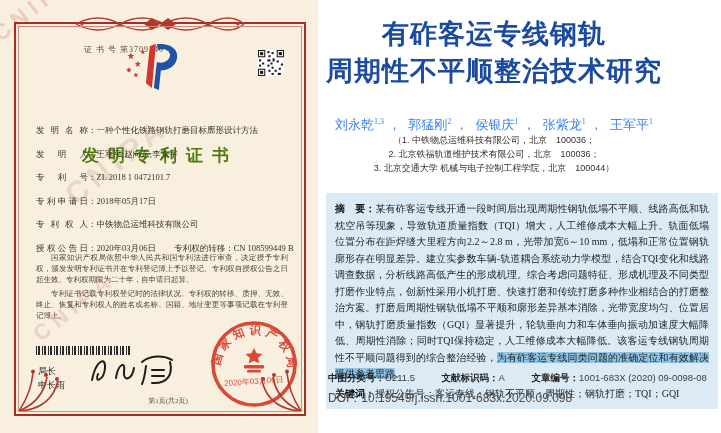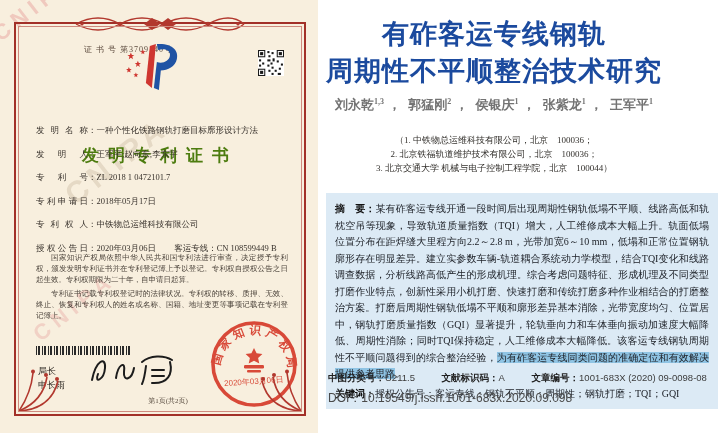--- a/index.html
+++ b/index.html
@@ -39,26 +39,26 @@
   .page-note{position:absolute;left:0;right:0;bottom:8px;text-align:center;font-size:7px;color:#55493d;
              font-family:"Liberation Serif",serif;padding-left:16px;}
   .corner{position:absolute;bottom:3px;}
   .corner.br{right:3px;}
   .corner.bl{left:3px;transform:scaleX(-1);}
 
   
   .paper-panel{position:absolute;left:318px;top:0;width:352px;height:433px;background:#ffffff;}
   .paper-title{position:absolute;left:0;right:0;top:16px;text-align:center;font-size:27px;line-height:37px;
                font-weight:800;color:#1b4a9e;letter-spacing:1px;}
-  .authors{position:absolute;left:0;right:0;top:96px;text-align:center;font-size:13px;color:#737373;
-           font-family:"Liberation Serif",serif;font-weight:bold;}
+  .authors{position:absolute;left:0;right:0;top:116px;text-align:center;font-size:13px;color:#3b82f6;
+           font-family:"Liberation Serif",serif;}
   .authors sup{font-size:8px;}
   .au-sep{margin:0 4px;}
   .affils{position:absolute;left:0;right:0;top:133px;text-align:center;font-size:9px;line-height:14px;
-          color:#33302c;font-family:Liberation Serif, serif;}
+          color:#33302c;font-family:Liberation Sans, sans-serif;}
   .abs-box{position:absolute;left:8px;width:374px;top:193px;background:#dceaf5;padding:8px 9px 7px 9px;
            font-size:10px;line-height:16.5px;text-align:justify;color:#20242b;
            font-family:"Liberation Serif",serif;}
   .abs-label,.kw-label{font-weight:bold;color:#111;margin-top:8px;}
   .abs-hl{background:#8fc4e4;}
   .kw-line{margin-top:3px;}
   .meta-row{position:absolute;left:10px;top:372px;font-size:9.5px;color:#3c3c3c;white-space:nowrap;}
   .m-label{font-weight:bold;color:#222;}
   .m-item{margin-right:24px;}
   .doi-row{position:absolute;left:10px;top:390px;font-size:12px;color:#4a4a4a;}
@@ -148,21 +148,21 @@
         <span class="f-label">专利号</span><span>：</span><span>ZL 2018 1 0472101.7</span>
       </div>
       <div class="f-row">
         <span class="f-label">专利申请日</span><span>：</span><span>2018年05月17日</span>
       </div>
       <div class="f-row">
         <span class="f-label">专利权人</span><span>：</span><span>中铁物总运维科技有限公司</span>
       </div>
       <div class="f-row">
         <span class="f-label">授权公告日</span><span>：</span><span>2020年03月06日</span><span class="f-gap"></span>
-        <span>客运专线</span><span>：</span><span>CN 108599449 B</span>
+        <span>专利权的转移</span><span>：</span><span>CN 108599449 B</span>
       </div>
     </div>
 
     <div class="paras">
       <p>国家知识产权局依照中华人民共和国专利法进行审查，决定授予专利权，颁发发明专利证书并在专利登记簿上予以登记。专利权自授权公告之日起生效。专利权期限为二十年，自申请日起算。</p>
       <p>专利证书记载专利权登记时的法律状况。专利权的转移、质押、无效、终止、恢复和专利权人的姓名或名称、国籍、地址变更等事项记载在专利登记簿上。</p>
     </div>
 
     <div class="barcode"></div>
 

